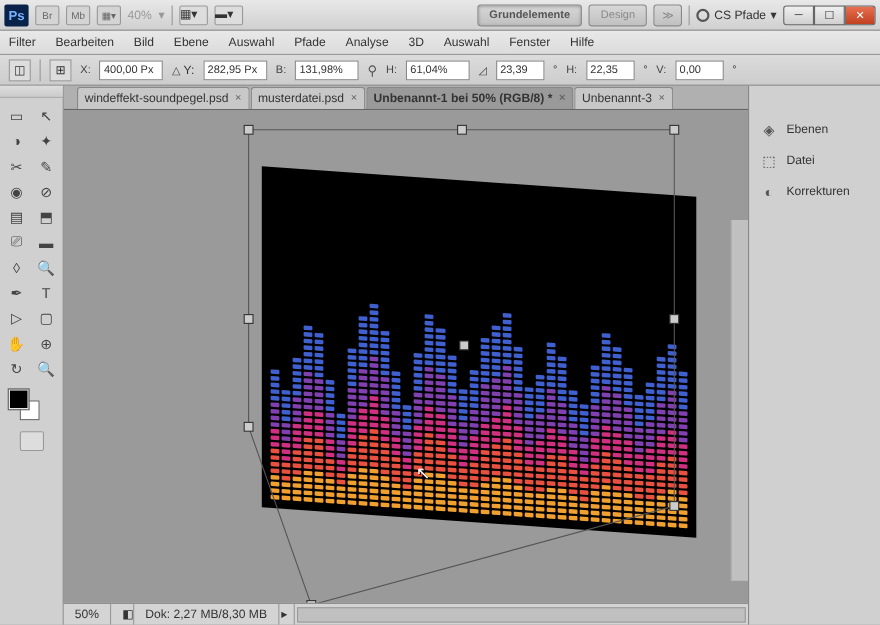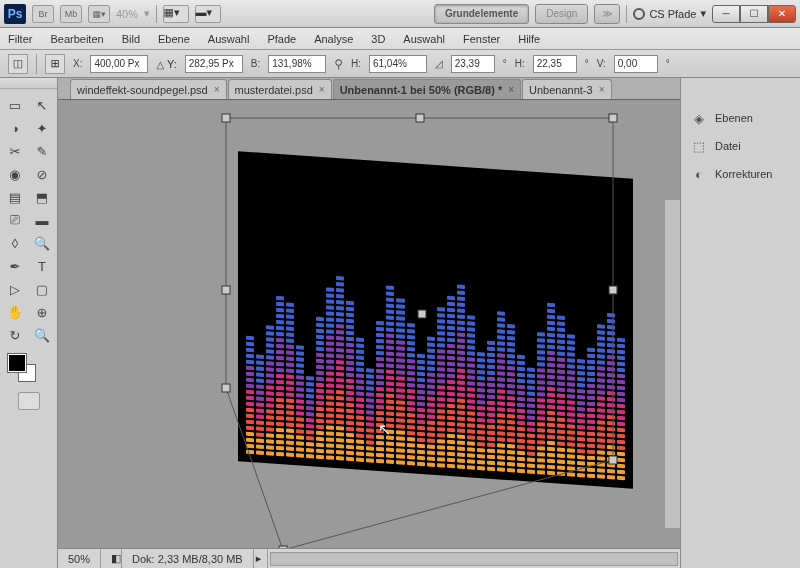--- a/index.html
+++ b/index.html
@@ -1185,21 +1185,21 @@
           <rect class="handle" x="226" y="506" width="8" height="8"></rect>
           <rect class="handle" x="200" y="200" width="8" height="8"></rect>
         </svg>
       </div>
       <div class="cursor-arrow">↖</div>
       <div class="scroll-right"></div>
     </div>
     <div class="statusbar">
       <div class="status-seg">50%</div>
       <div class="status-seg" style="width:20px">◧</div>
-      <div class="status-seg">Dok: 2,33 MB/8,30 MB</div>
+      <div class="status-seg">Dok: 2,27 MB/8,30 MB</div>
       <div class="status-seg" style="width:14px;padding:0 2px">▸</div>
       <div class="scroll-track"></div>
     </div>
   </div>
 
   <div class="rightpanels" id="rightpanels">
       <div class="panel-btn">
         <span class="panel-icon">◈</span>
         <span>Ebenen</span>
       </div>

